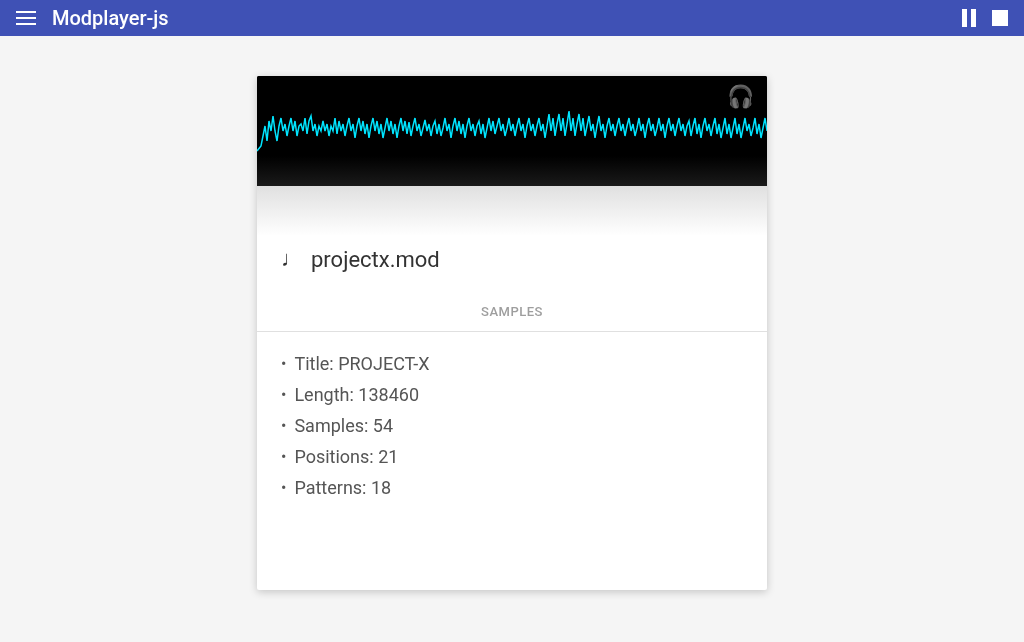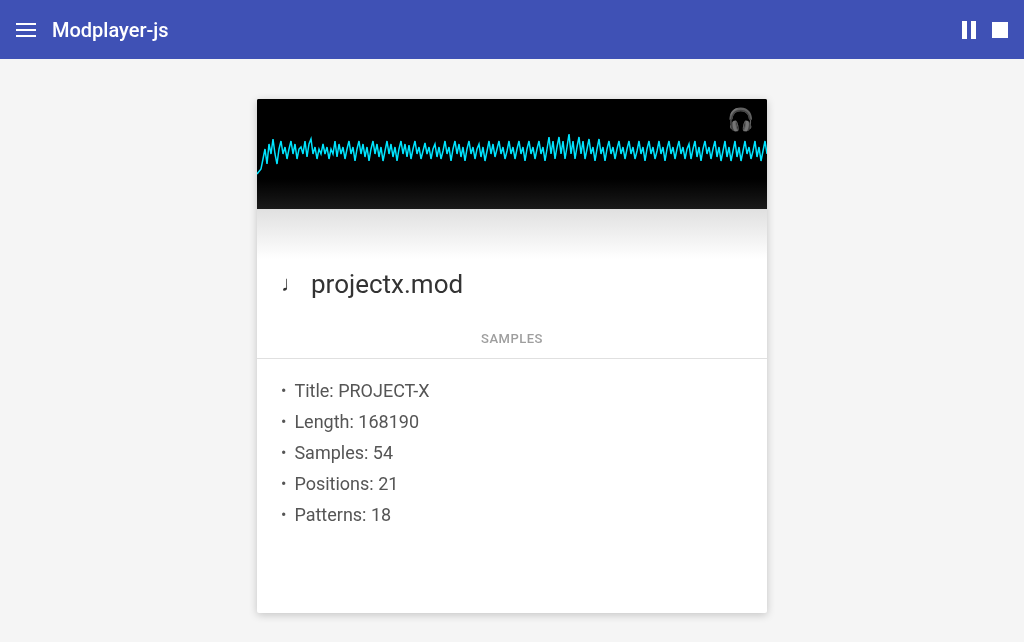--- a/index.html
+++ b/index.html
@@ -12,21 +12,21 @@
       font-family: 'Roboto', Arial, sans-serif;
       background: #f5f5f5;
       width: 1024px;
       height: 642px;
       overflow: hidden;
     }
 
     
     .toolbar {
       background: #3f51b5;
-      height: 59px;
+      height: 36px;
       display: flex;
       align-items: center;
       padding: 0 16px;
       gap: 16px;
     }
 
     .toolbar-menu-icon {
       color: white;
       font-size: 20px;
       cursor: pointer;
@@ -143,21 +143,21 @@
       align-items: center;
       gap: 8px;
     }
 
     .music-note {
       font-size: 22px;
       color: #333;
     }
 
     .song-filename {
-      font-size: 26px;
+      font-size: 22px;
       color: #333;
       font-weight: 400;
     }
 
     
     .tabs-container {
       display: flex;
       border-bottom: 1px solid #e0e0e0;
       position: relative;
     }
@@ -287,21 +287,21 @@
       <span class="song-filename">projectx.mod</span>
     </div>
 
     <div class="tabs-container">
       <div class="tab">SAMPLES</div>
     </div>
 
     <div class="module-info-content">
       <ul class="info-list">
         <li>Title: PROJECT-X</li>
-        <li>Length: 168190</li>
+        <li>Length: 138460</li>
         <li>Samples: 54</li>
         <li>Positions: 21</li>
         <li>Patterns: 18</li>
       </ul>
     </div>
 
   </div>
 </div>
 
 </body></html>

